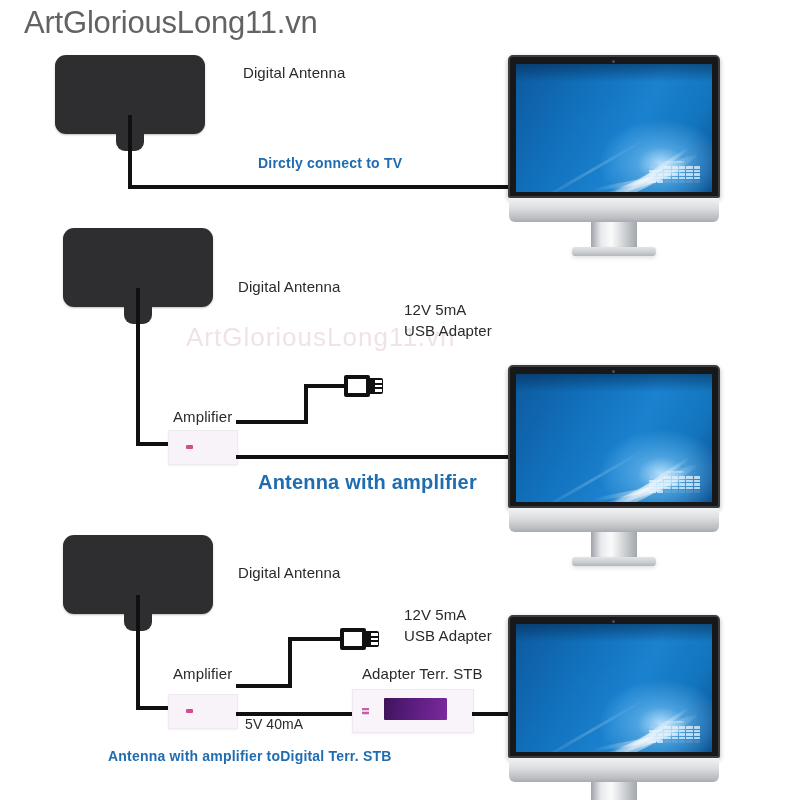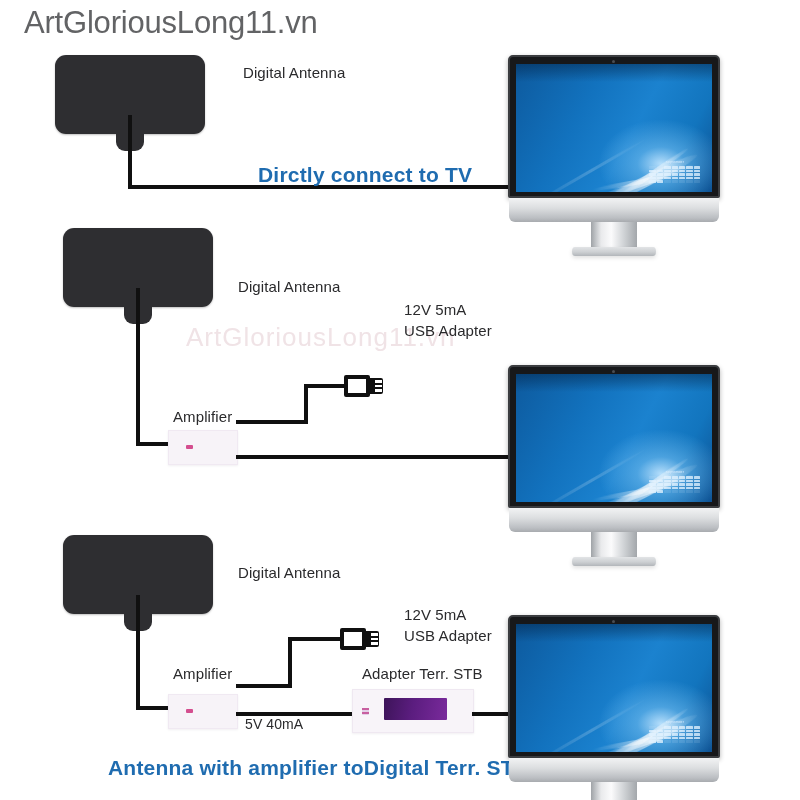--- a/index.html
+++ b/index.html
@@ -255,22 +255,21 @@
   .label-caption {
     position: absolute;
     font-family: "Liberation Sans", sans-serif;
     font-size: 20px;
     font-weight: bold;
     color: #1f6cb0;
     white-space: nowrap;
     letter-spacing: 0.2px;
   }
   .label-caption.big {
-    font-size: 21px;
-    margin-top: 8px;
+    font-size: 14px;
   }
 </style>
 </head>
 <body>
 
 <div id="canvas">
 
   <div class="watermark-top">ArtGloriousLong11.vn</div>
   <div class="watermark-mid">ArtGloriousLong11.vn</div>
 
@@ -364,20 +363,21 @@
       <div class="usb-pin" style="top:2px;"></div>
       <div class="usb-pin" style="top:6.5px;"></div>
       <div class="usb-pin" style="top:11px;"></div>
     </div>
   </div>
   <div class="label-plain" style="left:404px; top:301px;">12V 5mA</div>
   <div class="label-plain" style="left:404px; top:322px;">USB Adapter</div>
 
   <div class="wire wire-h" style="left:236px; top:455px; width:282px;"></div>
 
+  <div class="label-caption" style="left:258px; top:471px;">Antenna with amplifier</div>
 
   <div class="monitor" style="left:508px; top:365px; width:212px; height:180px;">
     <div class="monitor-bezel" style="height:143px;">
       <div class="monitor-cam"></div>
       <div class="monitor-screen" style="height:128px;">
         <div class="screen-top-dark"></div>
         <div class="swoosh" style="right:8%; bottom:24%; width:62%; height:11px; transform:rotate(-27deg);"></div>
         <div class="swoosh" style="right:10%; bottom:18%; width:52%; height:7px; transform:rotate(-19deg);"></div>
         <div class="swoosh" style="right:12%; bottom:32%; width:46%; height:5px; transform:rotate(-35deg);"></div>
         <div class="swoosh" style="right:22%; bottom:10%; width:40%; height:5px; transform:rotate(-10deg); opacity:.7;"></div>

